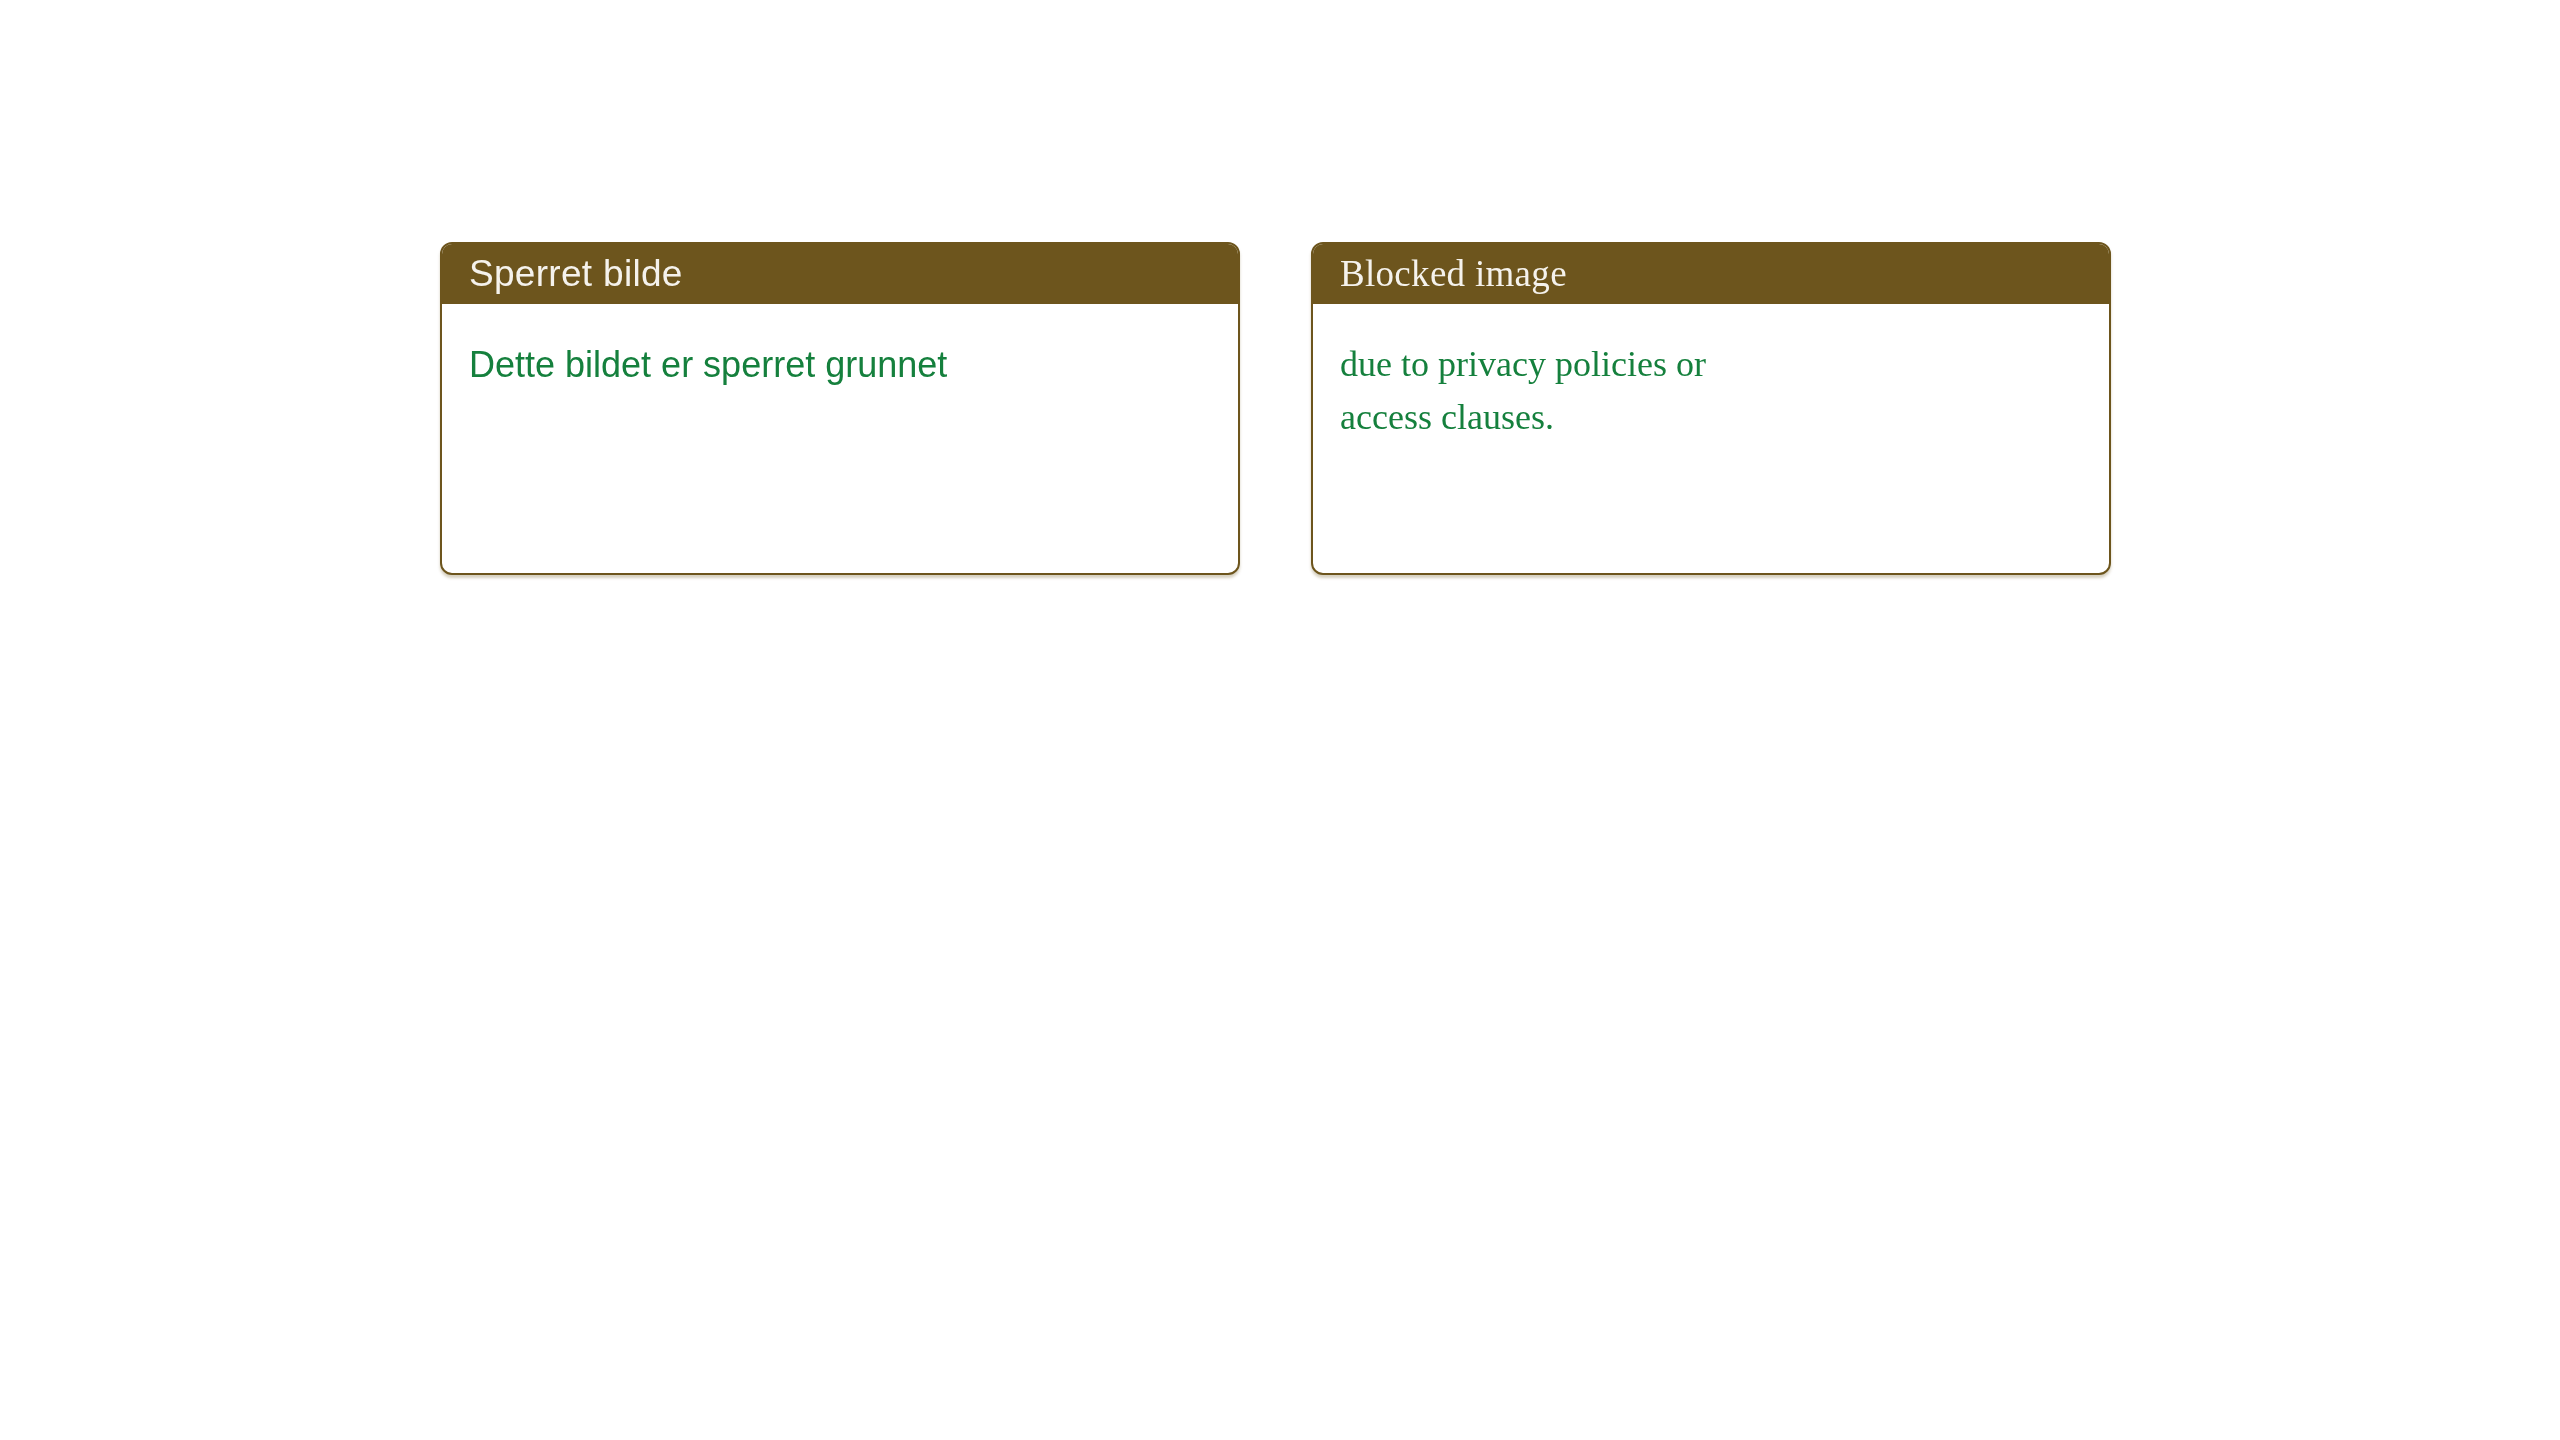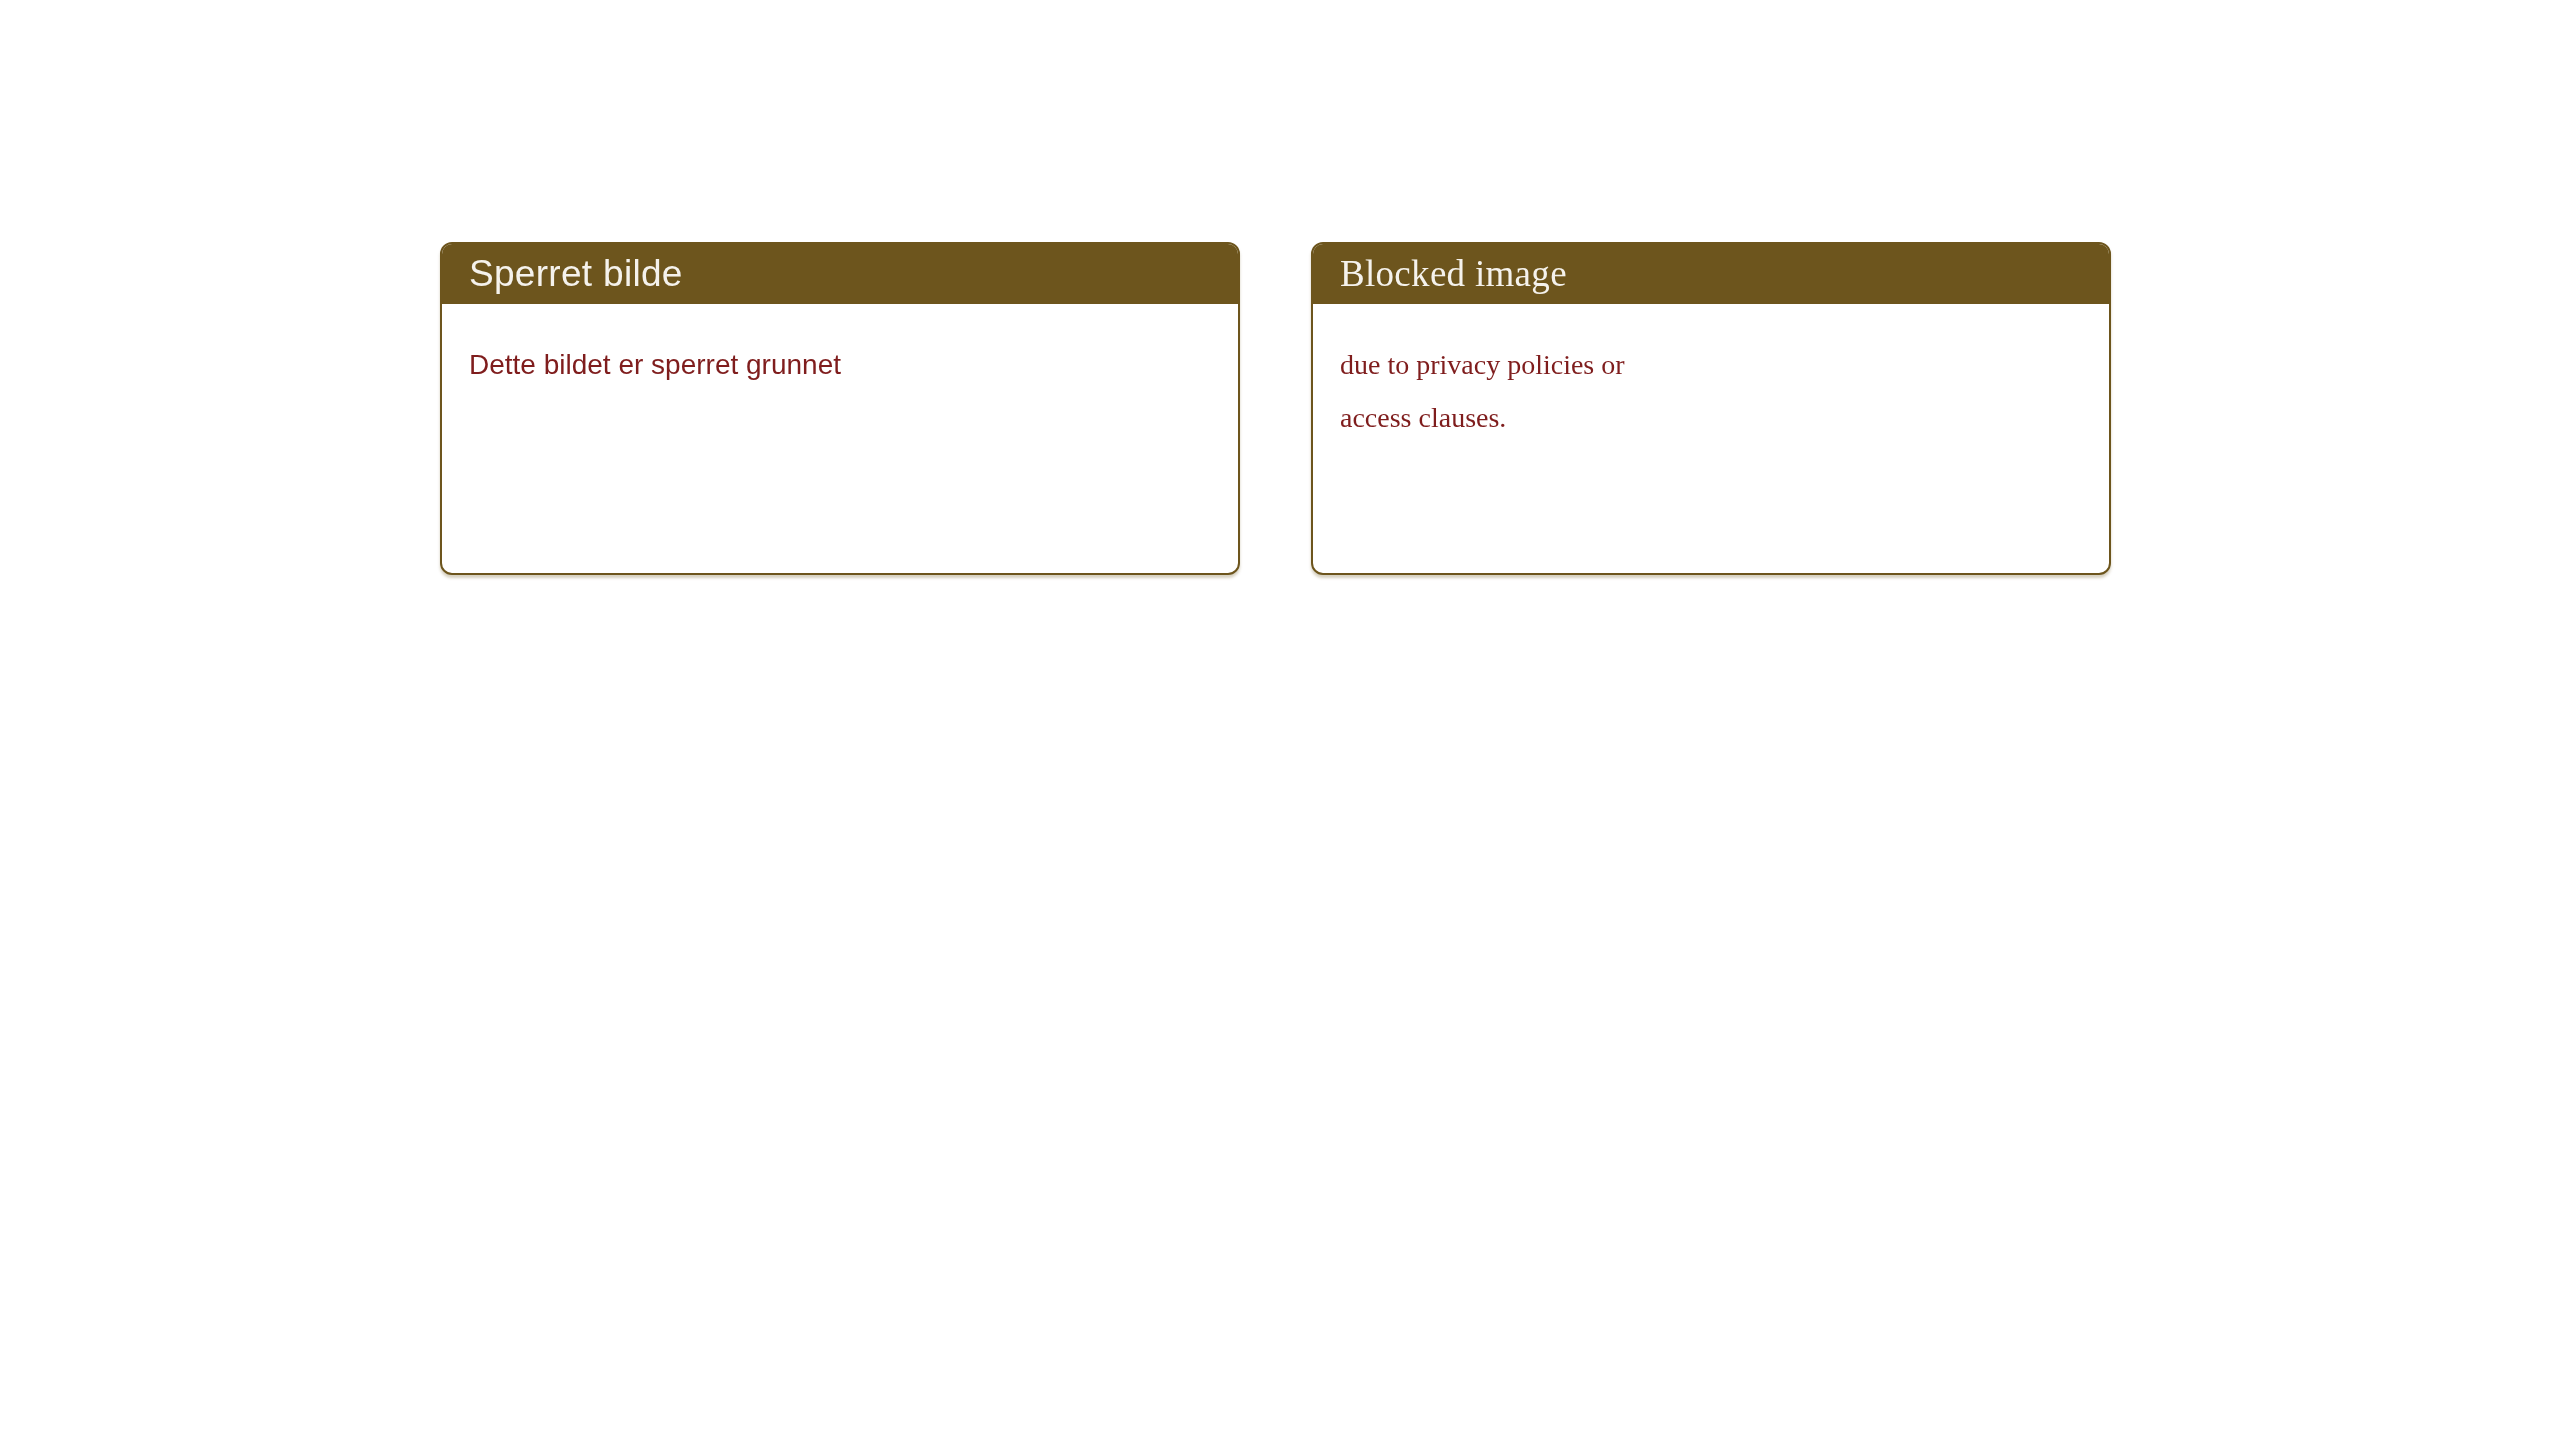--- a/index.html
+++ b/index.html
@@ -35,22 +35,22 @@
     color: #f5f2ec;
     display: flex;
     align-items: center;
     padding-left: 27px;
     font-size: 37px;
     letter-spacing: 0.3px;
     border-bottom: 1px solid #6d551d;
   }
   .card-body {
     padding: 34px 27px 0 27px;
-    color: #7f1d1d;
-    font-size: 28px;
+    color: #15803d;
+    font-size: 36px;
     line-height: 53px;
   }
   .card-body .line { display: block; }
 </style>
 </head>
 <body>
 
 <div class="canvas">
 
   <div class="blocked-card card-no">

